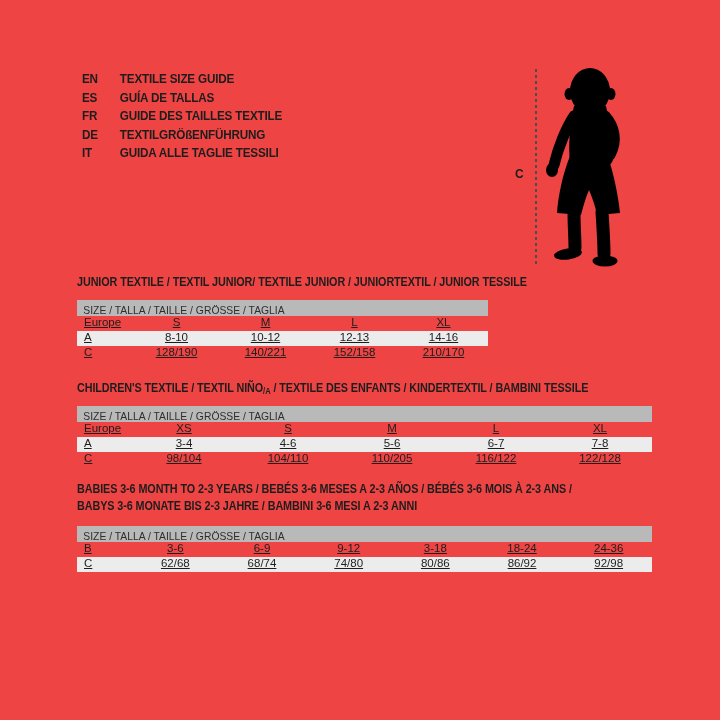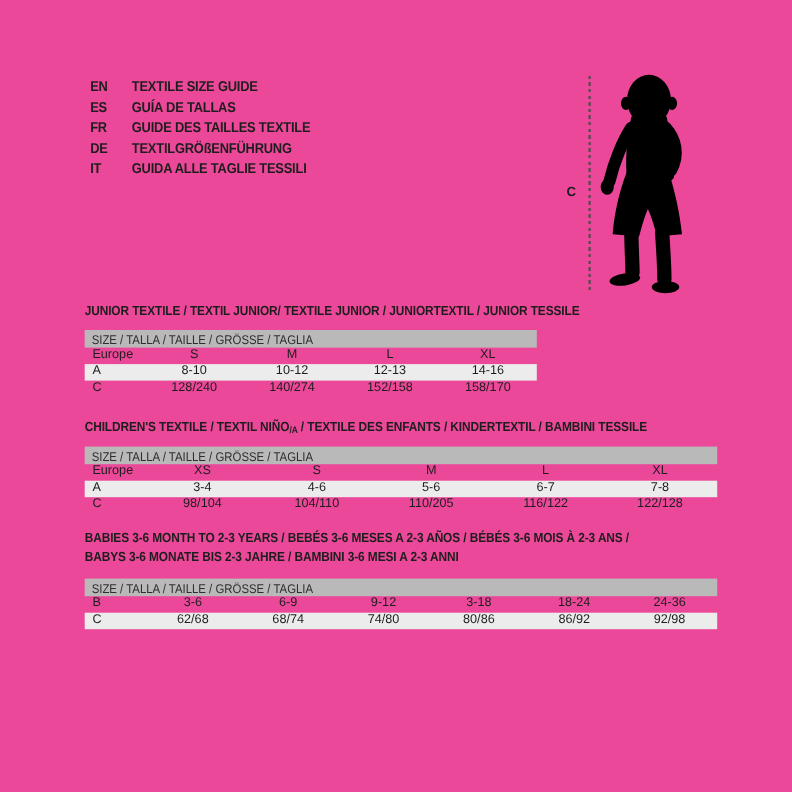--- a/index.html
+++ b/index.html
@@ -2,21 +2,21 @@
 <html><head>
 <meta charset="utf-8">
 <style>
   html, body { margin: 0; padding: 0; }
   body { font-family: "Liberation Sans", sans-serif; background: #ffffff; }
 
   .canvas {
     position: relative;
     width: 720px;
     height: 720px;
-    background: #ec4899;
+    background: #ef4444;
     overflow: hidden;
     color: #1d1d1d;
   }
 
   
   .lang-block { position: absolute; left: 82px; top: 70px; }
   .lang-row {
     display: flex;
     font-size: 13px;
     font-weight: bold;
@@ -45,21 +45,21 @@
     position: absolute; left: 77px;
     font-size: 12px; font-weight: bold;
     letter-spacing: -0.1px;
     white-space: nowrap;
     line-height: 17px;
     transform: scaleX(0.9); transform-origin: 0 0;
   }
   .sub { font-size: 8.5px; position: relative; top: 2px; }
 
   
-  .size-table { position: absolute; left: 77px; }
+  .size-table { position: absolute; left: 77px; text-decoration: underline; }
   .t-head { height: 16px; background: #b9b9b9; }
   .t-head-label {
     display: inline-block;
     padding-left: 7px;
     font-size: 11.5px; line-height: 16px;
     color: #2e2e2e; white-space: nowrap;
     transform: scaleX(0.9); transform-origin: 0 50%;
   }
   .t-row { display: flex; height: 15px; align-items: flex-start; font-size: 11.5px; }
   .t-row.shaded { background: #ececec; }
@@ -137,24 +137,24 @@
     </div>
     <div class="t-row shaded">
       <div class="t-label">A</div>
       <div class="t-cell">8-10</div>
       <div class="t-cell">10-12</div>
       <div class="t-cell">12-13</div>
       <div class="t-cell">14-16</div>
     </div>
     <div class="t-row">
       <div class="t-label">C</div>
-      <div class="t-cell">128/240</div>
-      <div class="t-cell">140/274</div>
+      <div class="t-cell">128/190</div>
+      <div class="t-cell">140/221</div>
       <div class="t-cell">152/158</div>
-      <div class="t-cell">158/170</div>
+      <div class="t-cell">210/170</div>
     </div>
   </div>
 
   <div class="sec-title" style="top:380px;">
     <span>CHILDREN'S TEXTILE / TEXTIL NIÑO</span><span class="sub">/A</span><span> / TEXTILE DES ENFANTS / KINDERTEXTIL / BAMBINI TESSILE</span>
   </div>
   <div class="size-table" style="top:406px; width:575px;">
     <div class="t-head">
       <span class="t-head-label">SIZE / TALLA / TAILLE / GRÖSSE / TAGLIA</span>
     </div>

